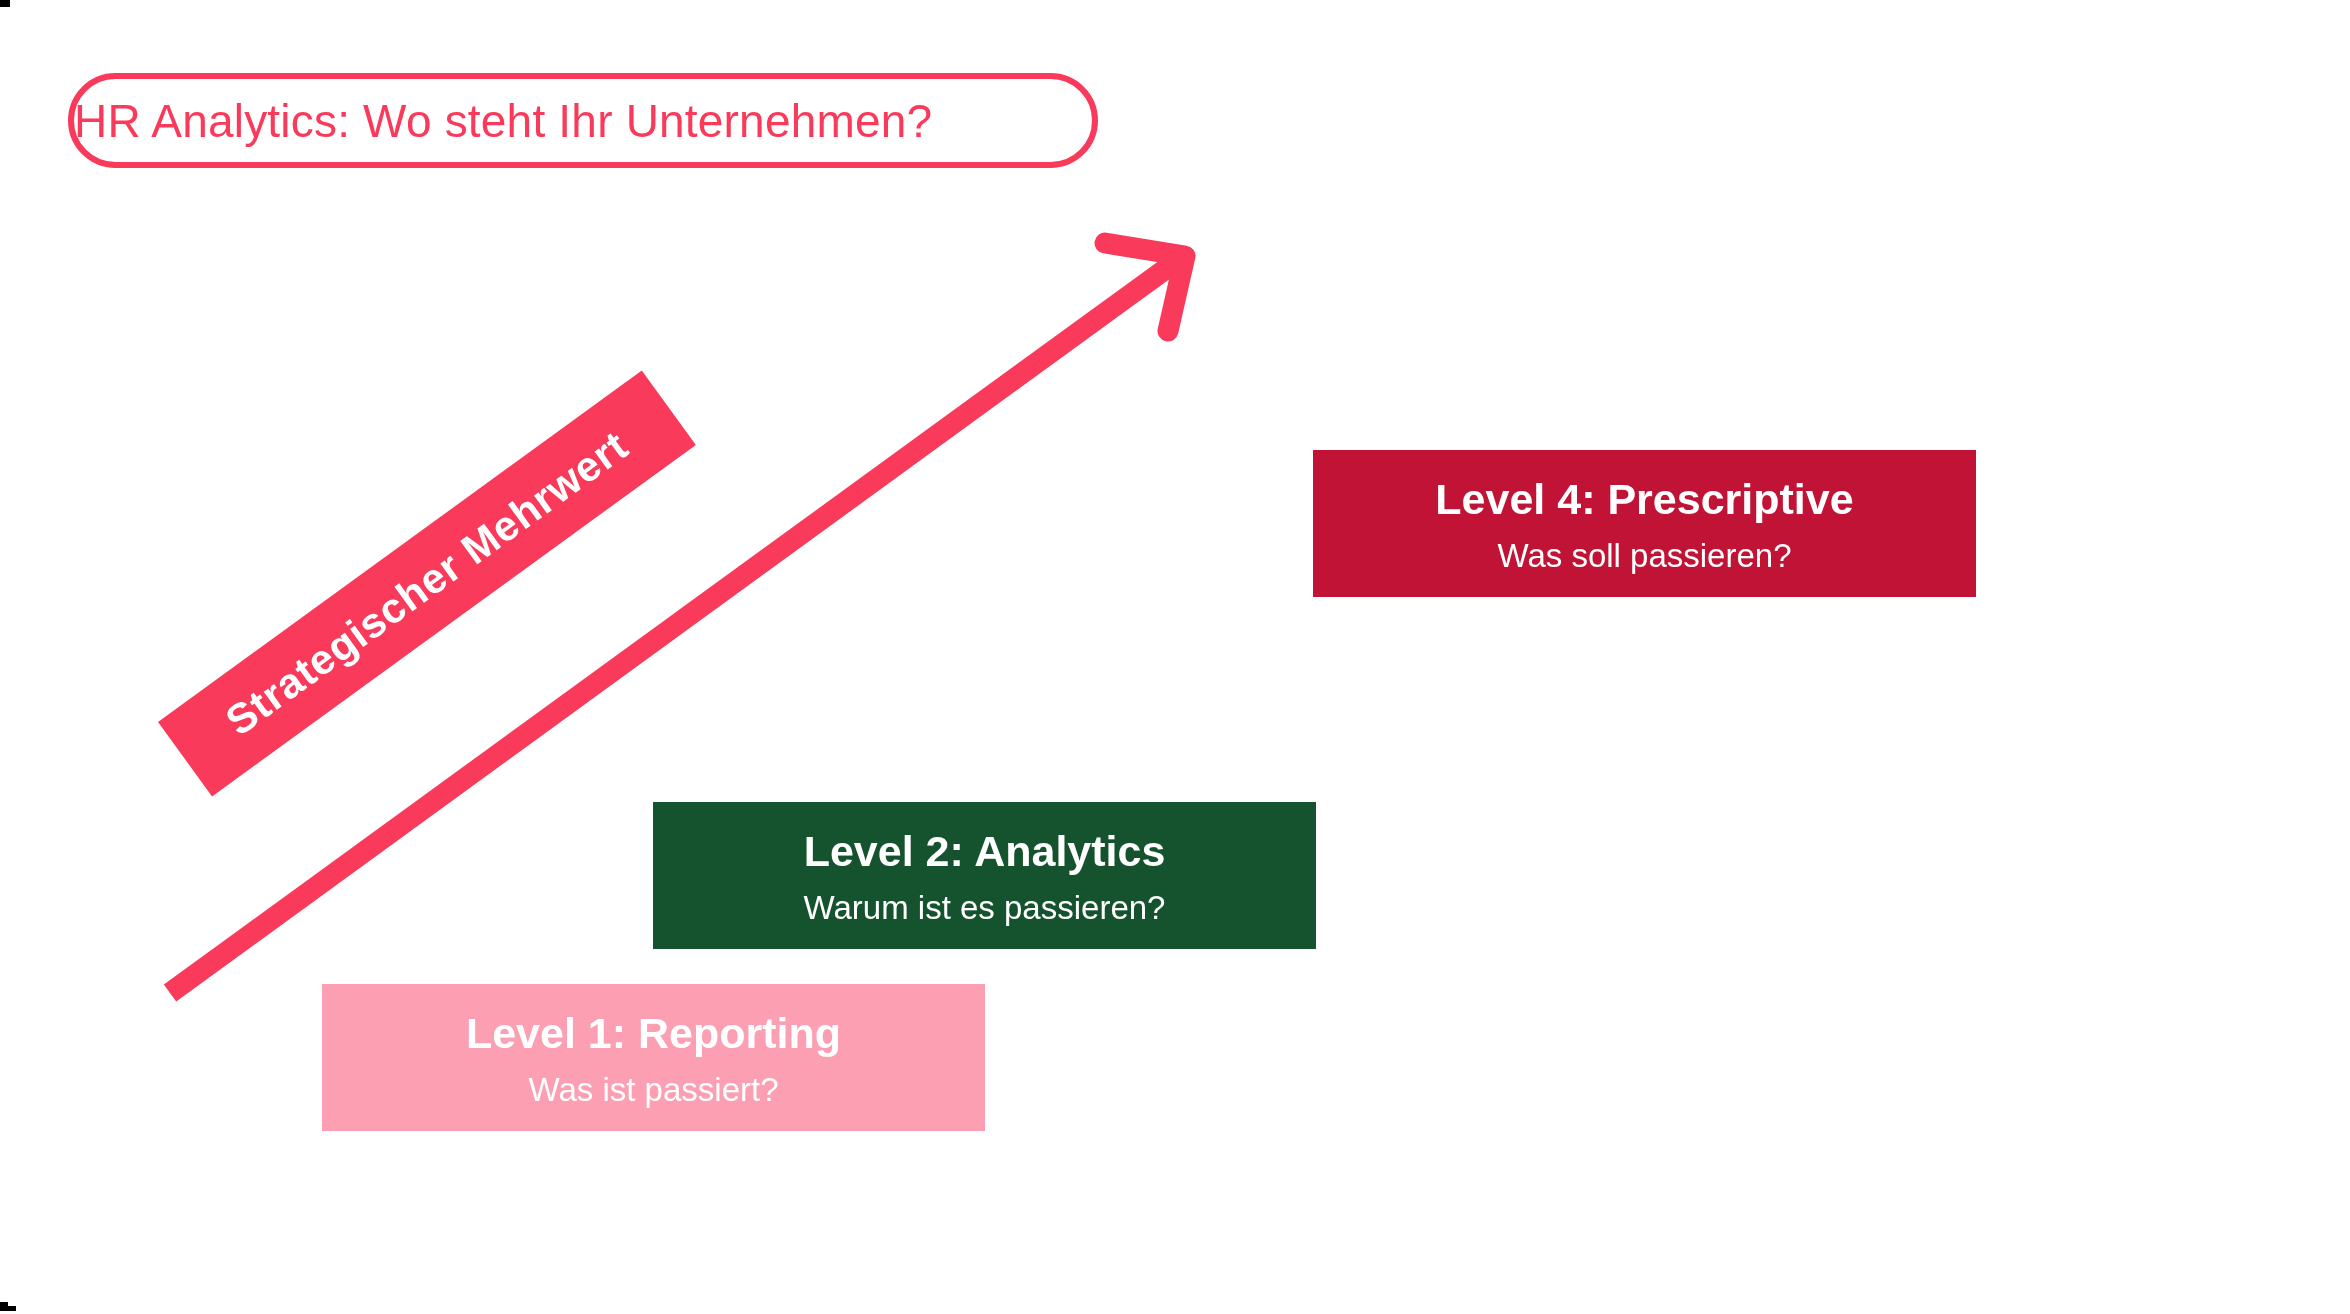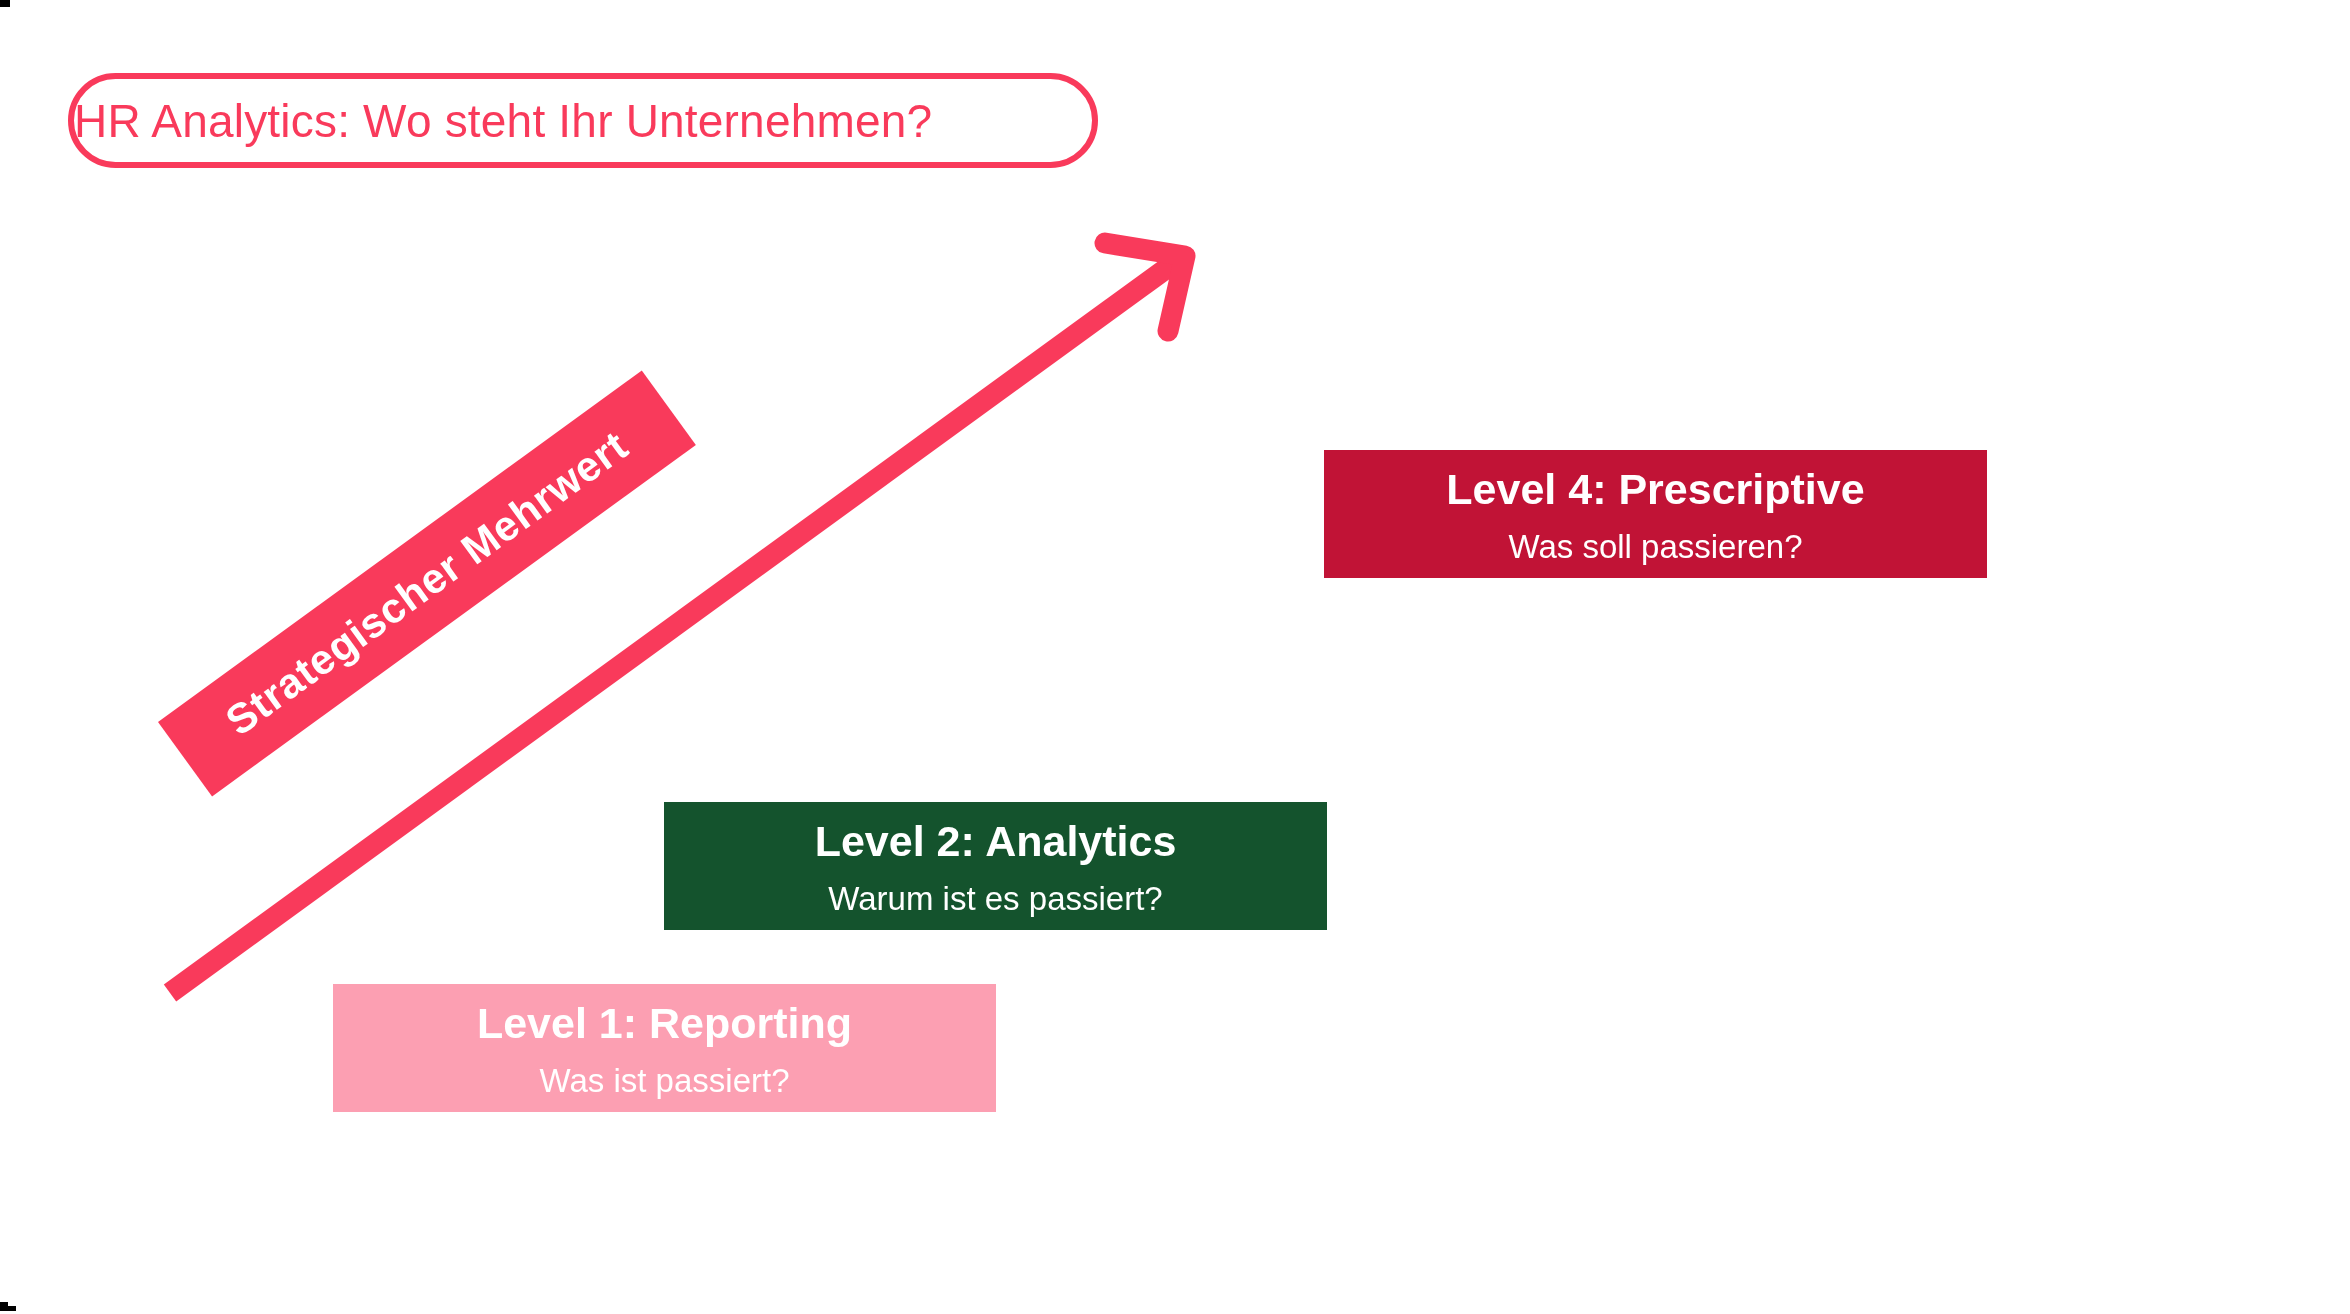--- a/index.html
+++ b/index.html
@@ -50,27 +50,26 @@
     transform-origin: 0 0;
     display: flex; align-items: center; justify-content: center;
     font-size: 42px; font-weight: 700;
     letter-spacing: 0.8px;
     white-space: nowrap;
   }
 
   
   .level {
     position: absolute;
-    width: 663px; height: 128px;
+    width: 663px; height: 147px;
     display: flex; flex-direction: column;
     align-items: center; justify-content: center;
     text-align: center;
     line-height: 1.5;
     white-space: nowrap;
-    margin-left: 11px;
   }
   .level .t { font-size: 43px; font-weight: 700; }
   .level .q { font-size: 33px; font-weight: 400; }
   .level-1 { left: 322px;  top: 984px; }
   .level-2 { left: 653px;  top: 802px; }
   .level-3 { left: 983px;  top: 618px; }
   .level-4 { left: 1313px; top: 450px; }
 </style>
 </head>
 <body>
@@ -94,21 +93,21 @@
     <span>Strategischer Mehrwert</span>
   </div>
 
   <div class="level level-1" style="background: rgb(252, 159, 178); color: rgb(255, 255, 255);">
     <div class="t">Level 1: Reporting</div>
     <div class="q">Was ist passiert?</div>
   </div>
 
   <div class="level level-2" style="background: #14532d; color: rgb(255, 255, 255);">
     <div class="t">Level 2: Analytics</div>
-    <div class="q">Warum ist es passiert?</div>
+    <div class="q">Warum ist es passieren?</div>
   </div>
 
 
   <div class="level level-4" style="background: rgb(193, 19, 54); color: rgb(255, 255, 255);">
     <div class="t">Level 4: Prescriptive</div>
     <div class="q">Was soll passieren?</div>
   </div>
 
 </div>
 

